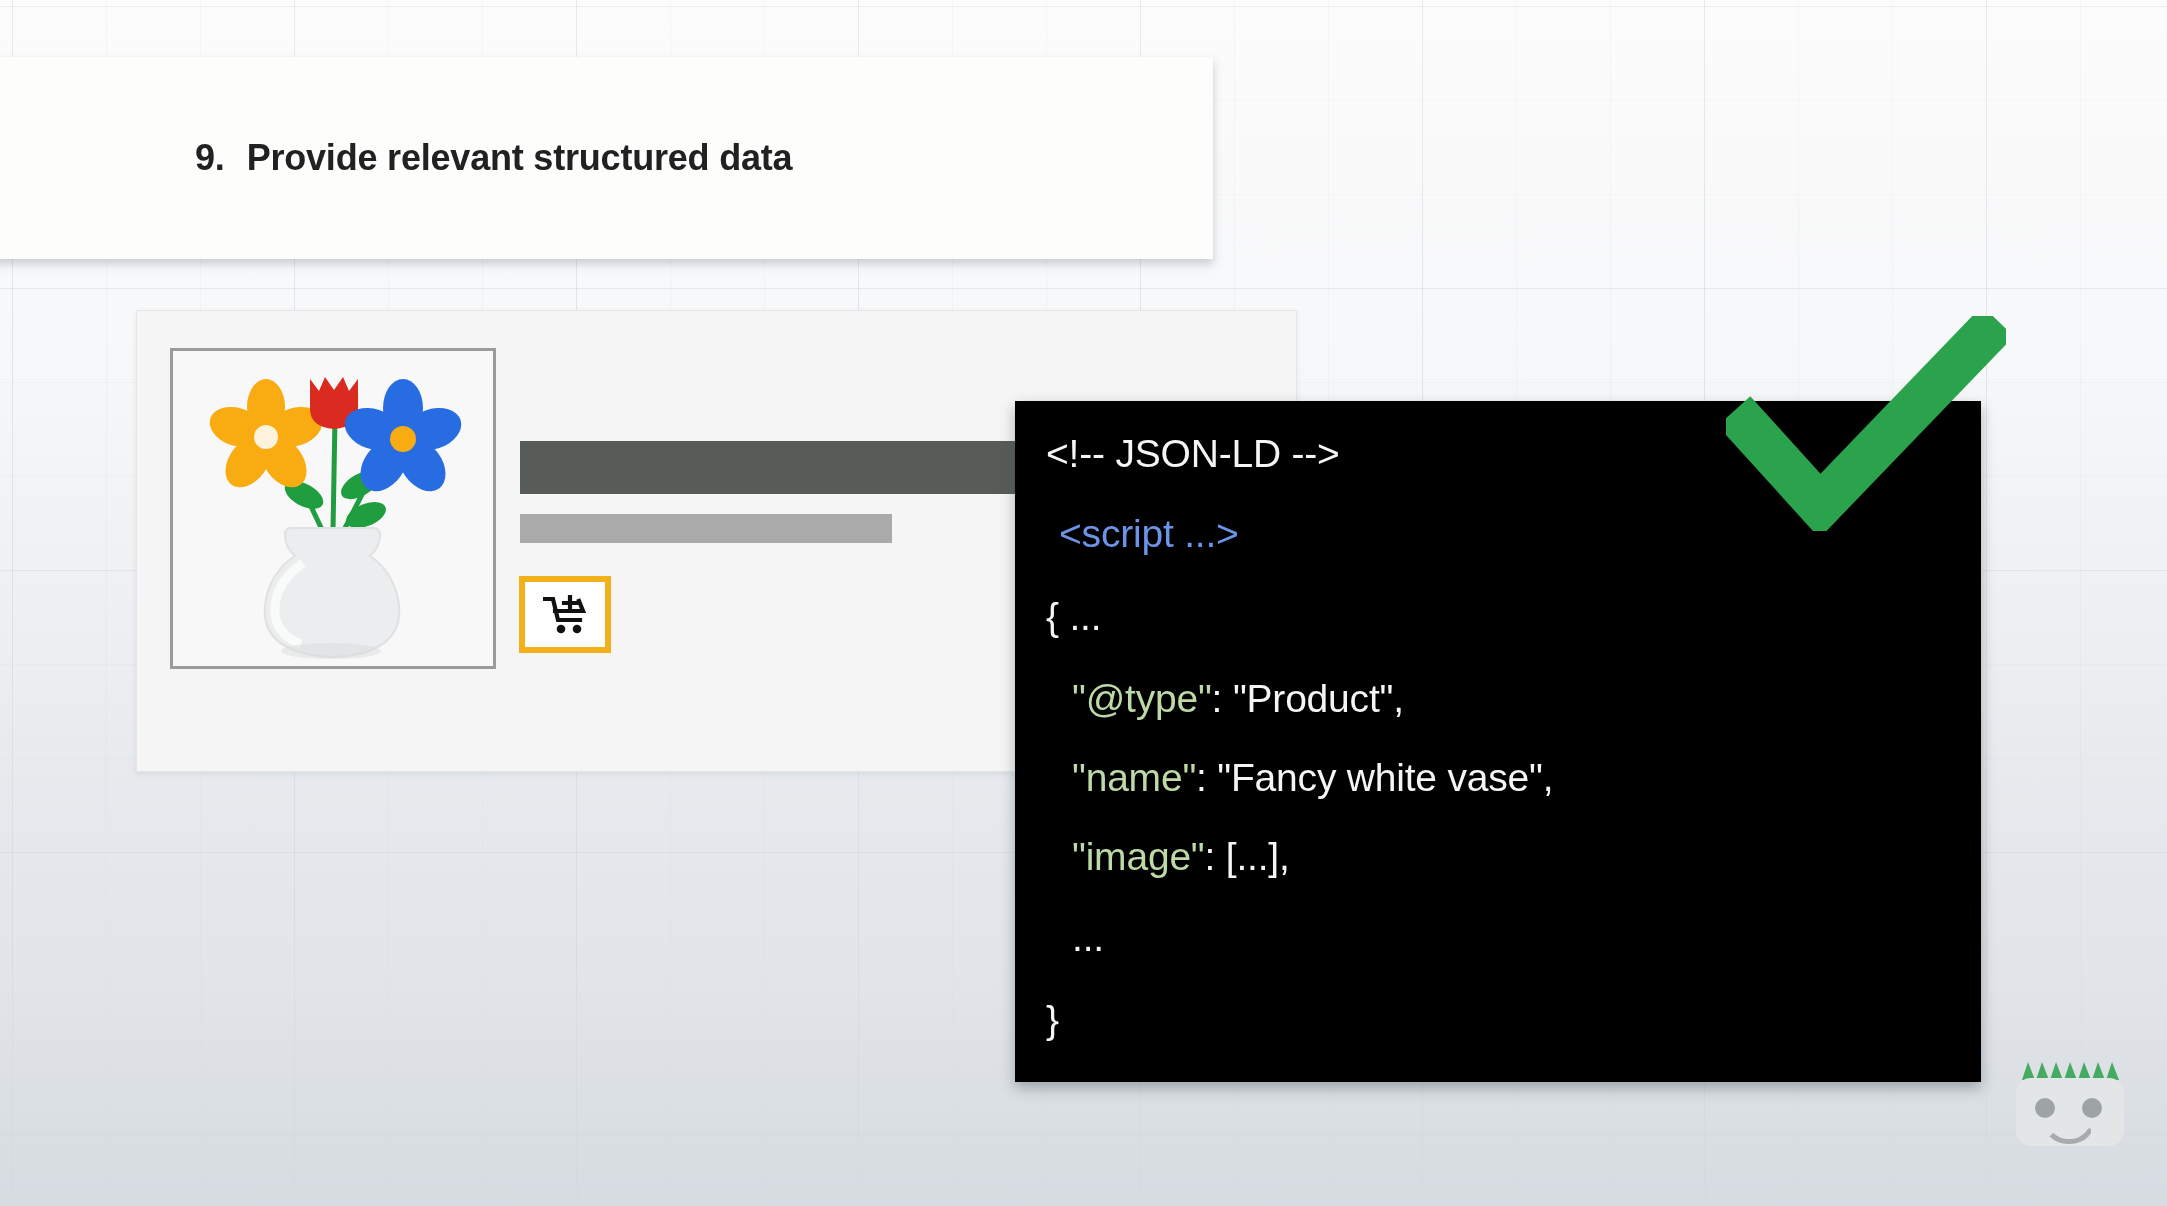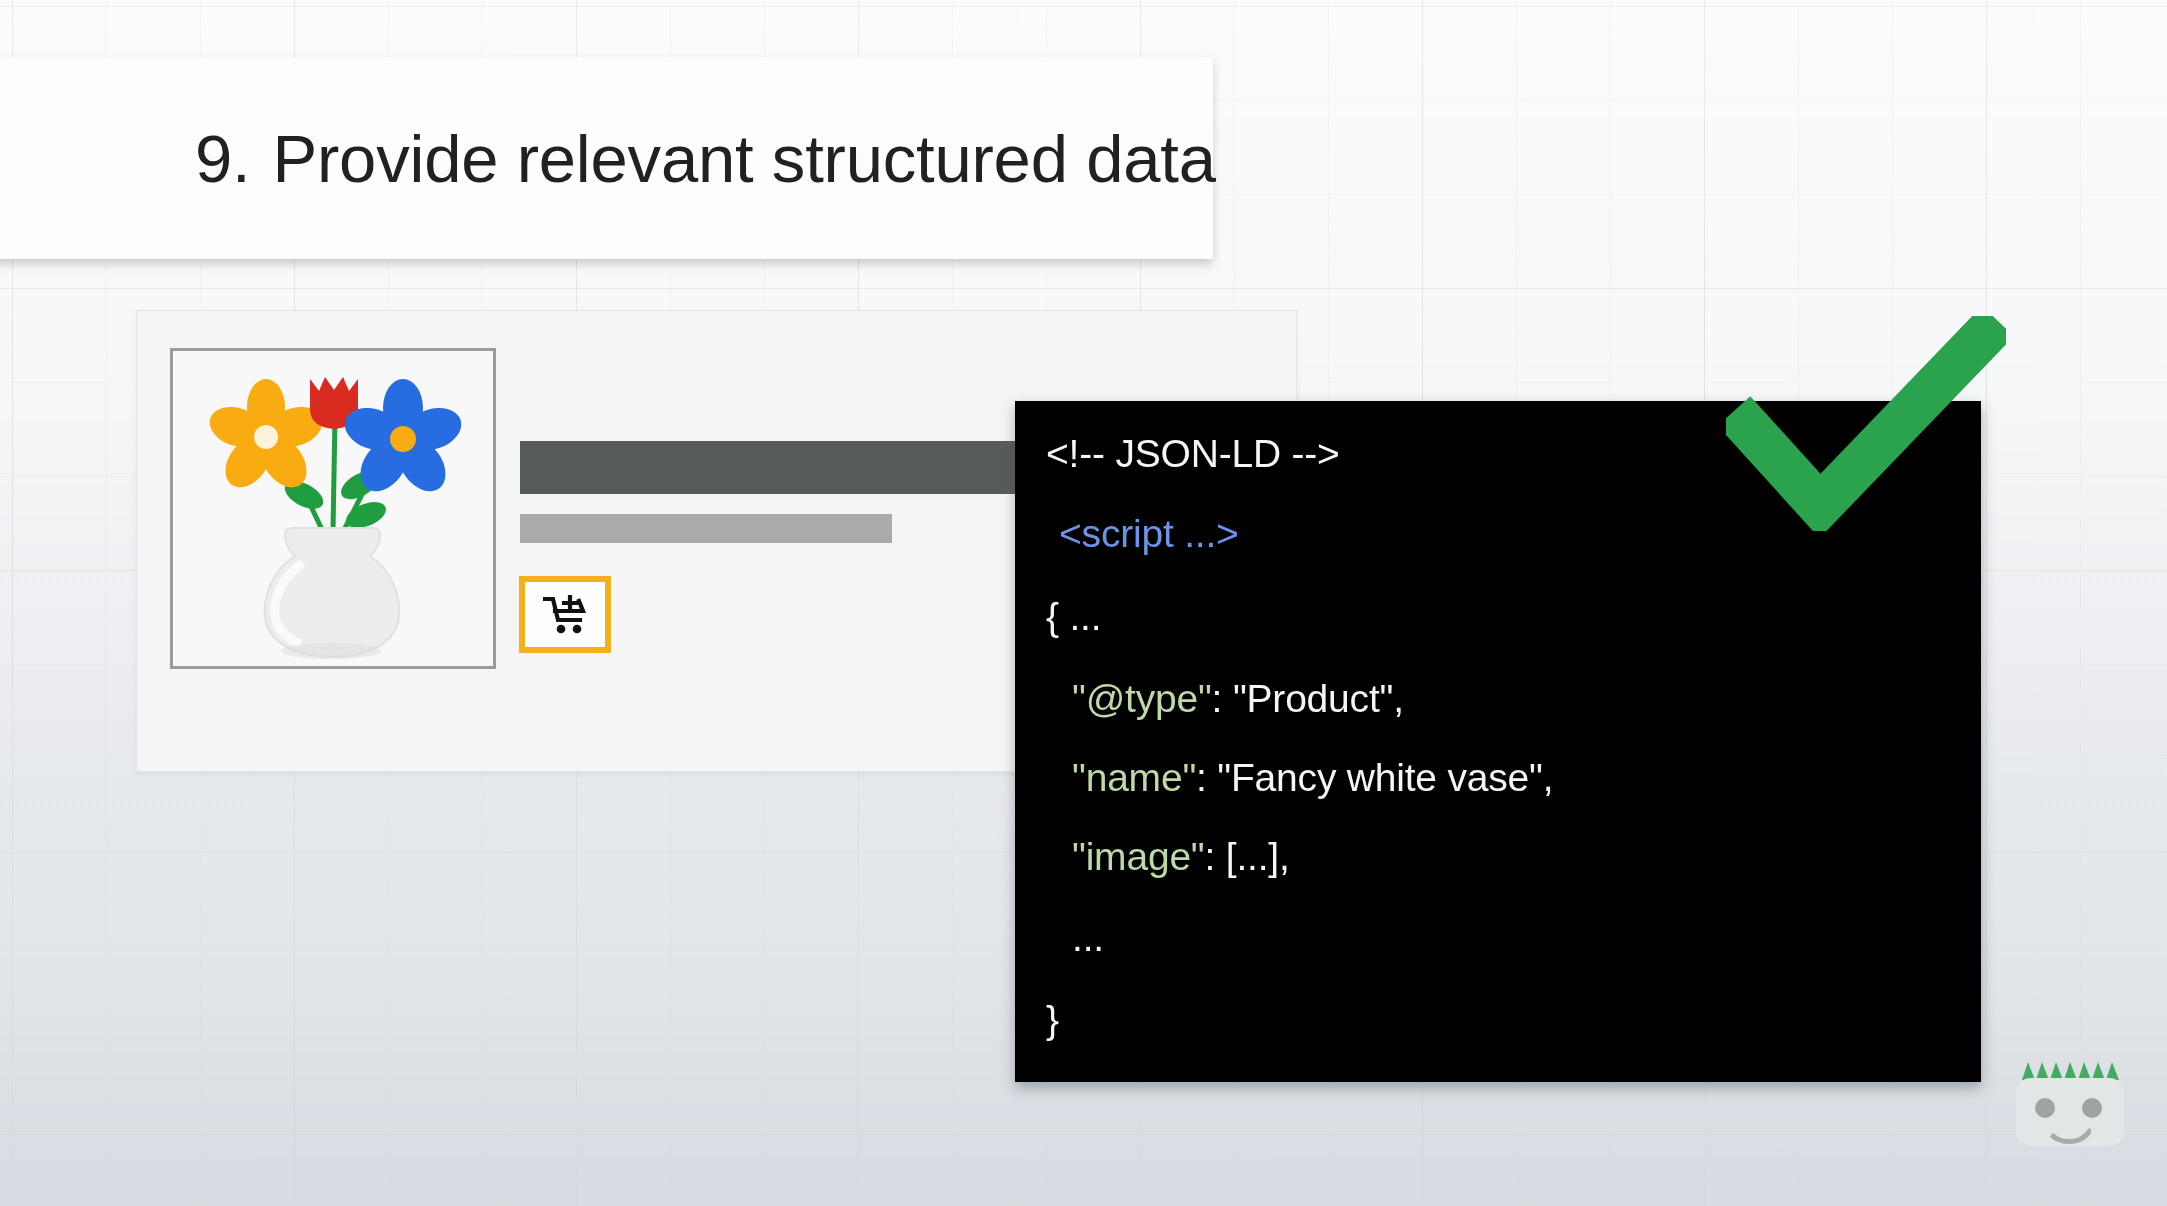--- a/index.html
+++ b/index.html
@@ -58,22 +58,22 @@
     width: 1223px;
     height: 202px;
     background: #fdfdfc;
     box-shadow: 0 5px 9px rgba(80,90,100,0.28);
   }
   #title-text {
     position: absolute;
     left: 205px;
     top: 50%;
     transform: translateY(-50%);
-    font-size: 67px;
-    font-weight: normal;
+    font-size: 36px;
+    font-weight: bold;
     color: #212121;
     letter-spacing: -0.2px;
     white-space: nowrap;
   }
   #title-num {
     display: inline-block;
     margin-right: 22px;
   }
 
   

